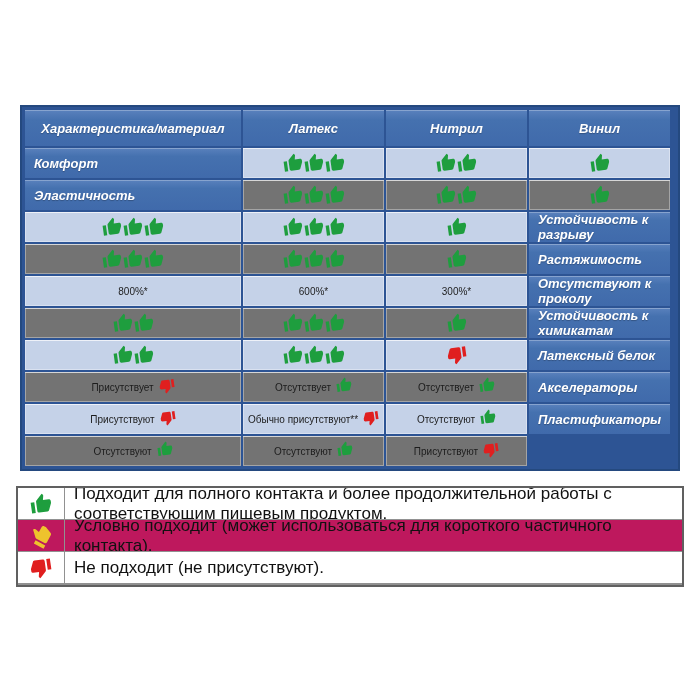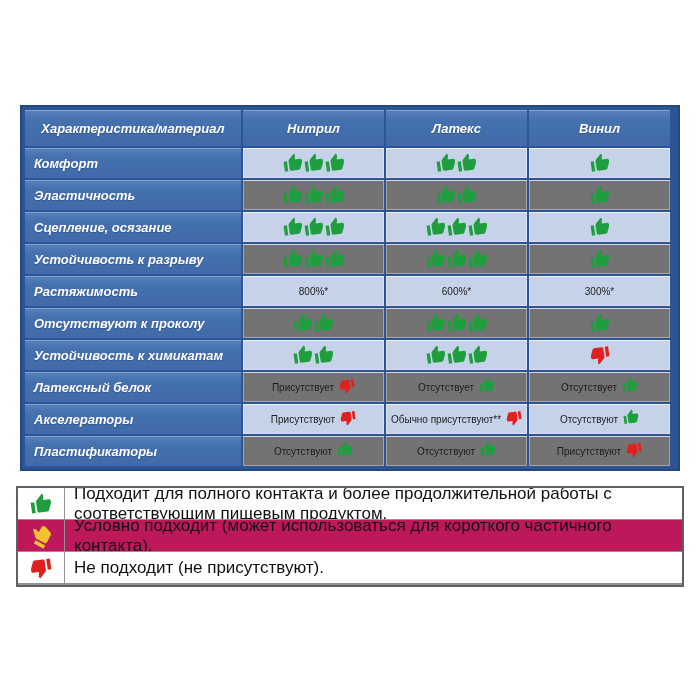--- a/index.html
+++ b/index.html
@@ -55,22 +55,22 @@
     justify-content:flex-start;padding-left:9px;font-size:17px;color:#111111;
   }
 </style>
 </head>
 <body>
 
 <div class="stage">
 
   <div class="cmp-table">
     <div class="cell head-cell">Характеристика/материал</div>
+    <div class="cell head-cell">Латекс</div>
     <div class="cell head-cell">Нитрил</div>
-    <div class="cell head-cell">Латекс</div>
     <div class="cell head-cell">Винил</div>
 
   <div class="cell label-cell">Комфорт</div>
       <div class="cell data-cell dark">
         <svg viewBox="0 0 24 24" class="thumb t-up sz-cell">
           <path d="M1 21h4V9H1v12zm22-11c0-1.1-.9-2-2-2h-6.31l.95-4.57.03-.32c0-.41-.17-.79-.44-1.06L14.17 1 7.58 7.59C7.22 7.95 7 8.45 7 9v10c0 1.1.9 2 2 2h9c.83 0 1.54-.5 1.84-1.22l3.02-7.05c.09-.23.14-.47.14-.72v-2z"></path>
         </svg>
         <svg viewBox="0 0 24 24" class="thumb t-up sz-cell">
           <path d="M1 21h4V9H1v12zm22-11c0-1.1-.9-2-2-2h-6.31l.95-4.57.03-.32c0-.41-.17-.79-.44-1.06L14.17 1 7.58 7.59C7.22 7.95 7 8.45 7 9v10c0 1.1.9 2 2 2h9c.83 0 1.54-.5 1.84-1.22l3.02-7.05c.09-.23.14-.47.14-.72v-2z"></path>
         </svg>
@@ -109,21 +109,20 @@
         </svg>
         <svg viewBox="0 0 24 24" class="thumb t-up sz-cell">
           <path d="M1 21h4V9H1v12zm22-11c0-1.1-.9-2-2-2h-6.31l.95-4.57.03-.32c0-.41-.17-.79-.44-1.06L14.17 1 7.58 7.59C7.22 7.95 7 8.45 7 9v10c0 1.1.9 2 2 2h9c.83 0 1.54-.5 1.84-1.22l3.02-7.05c.09-.23.14-.47.14-.72v-2z"></path>
         </svg>
       </div>
       <div class="cell data-cell light">
         <svg viewBox="0 0 24 24" class="thumb t-up sz-cell">
           <path d="M1 21h4V9H1v12zm22-11c0-1.1-.9-2-2-2h-6.31l.95-4.57.03-.32c0-.41-.17-.79-.44-1.06L14.17 1 7.58 7.59C7.22 7.95 7 8.45 7 9v10c0 1.1.9 2 2 2h9c.83 0 1.54-.5 1.84-1.22l3.02-7.05c.09-.23.14-.47.14-.72v-2z"></path>
         </svg>
       </div>
-      <div class="cell label-cell">Сцепление, осязание</div>
       <div class="cell data-cell dark">
         <svg viewBox="0 0 24 24" class="thumb t-up sz-cell">
           <path d="M1 21h4V9H1v12zm22-11c0-1.1-.9-2-2-2h-6.31l.95-4.57.03-.32c0-.41-.17-.79-.44-1.06L14.17 1 7.58 7.59C7.22 7.95 7 8.45 7 9v10c0 1.1.9 2 2 2h9c.83 0 1.54-.5 1.84-1.22l3.02-7.05c.09-.23.14-.47.14-.72v-2z"></path>
         </svg>
         <svg viewBox="0 0 24 24" class="thumb t-up sz-cell">
           <path d="M1 21h4V9H1v12zm22-11c0-1.1-.9-2-2-2h-6.31l.95-4.57.03-.32c0-.41-.17-.79-.44-1.06L14.17 1 7.58 7.59C7.22 7.95 7 8.45 7 9v10c0 1.1.9 2 2 2h9c.83 0 1.54-.5 1.84-1.22l3.02-7.05c.09-.23.14-.47.14-.72v-2z"></path>
         </svg>
         <svg viewBox="0 0 24 24" class="thumb t-up sz-cell">
           <path d="M1 21h4V9H1v12zm22-11c0-1.1-.9-2-2-2h-6.31l.95-4.57.03-.32c0-.41-.17-.79-.44-1.06L14.17 1 7.58 7.59C7.22 7.95 7 8.45 7 9v10c0 1.1.9 2 2 2h9c.83 0 1.54-.5 1.84-1.22l3.02-7.05c.09-.23.14-.47.14-.72v-2z"></path>
         </svg>

